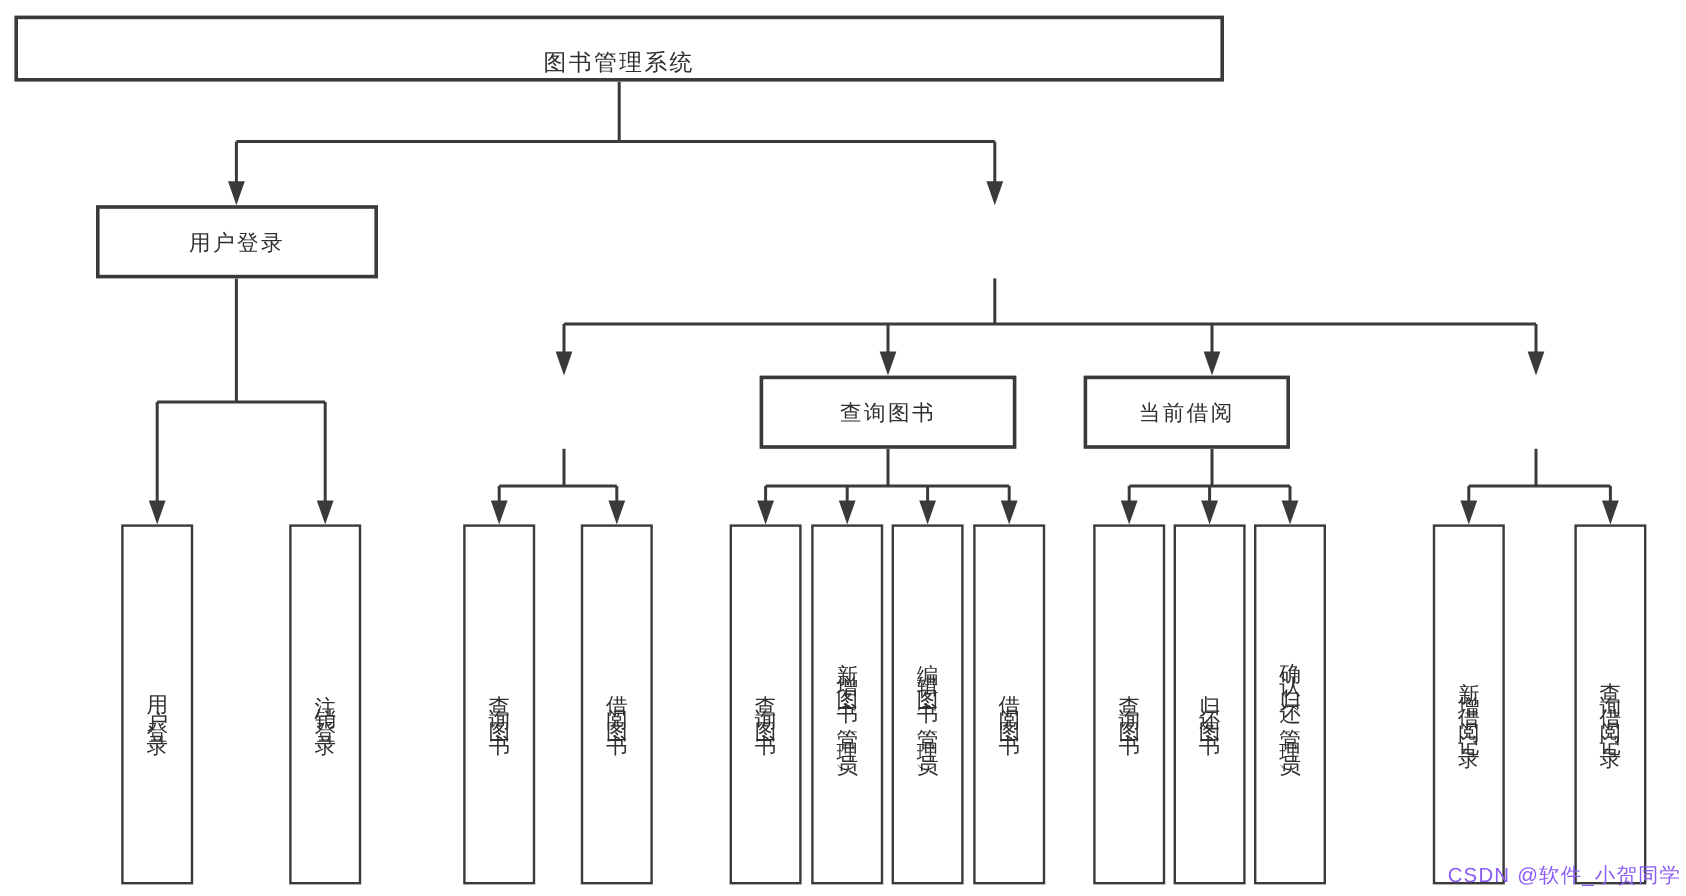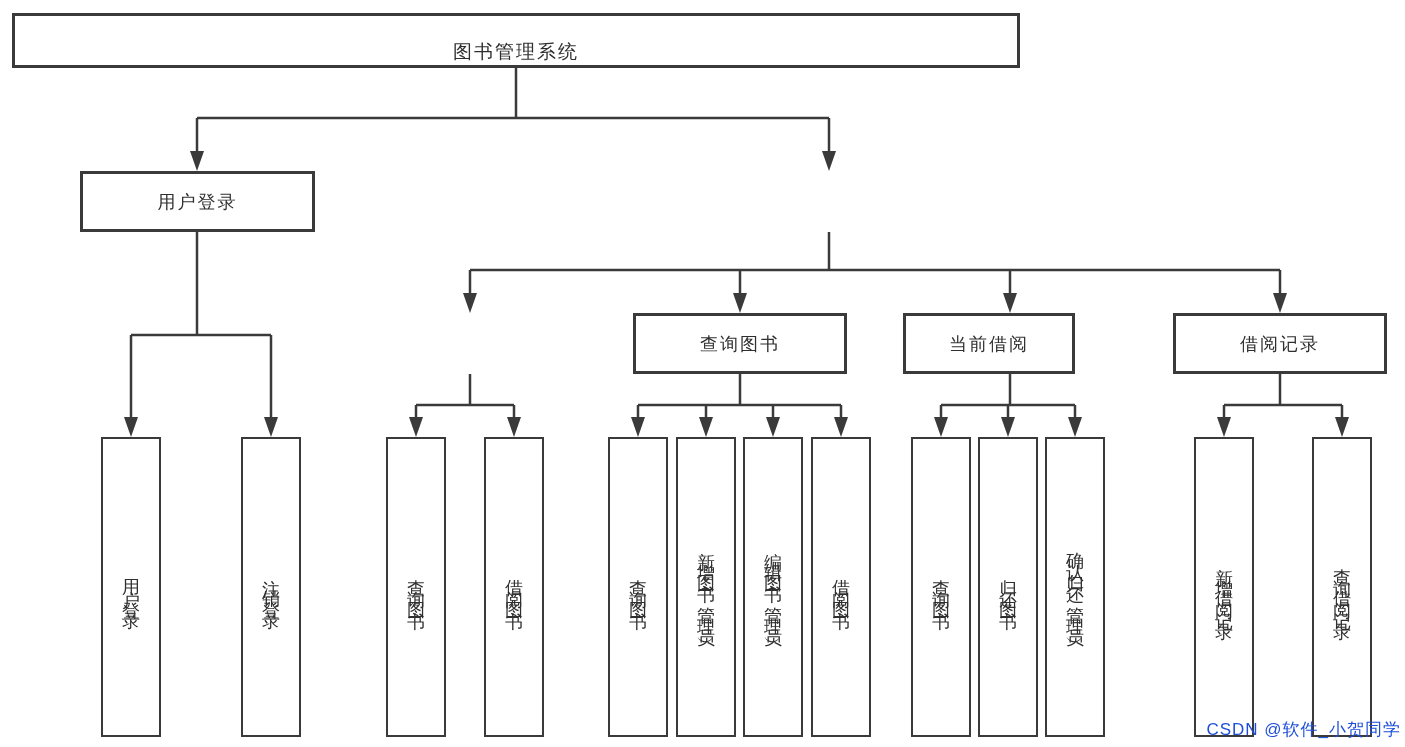--- a/index.html
+++ b/index.html
@@ -51,21 +51,21 @@
     letter-spacing: 11px;
     line-height: 1;
     white-space: nowrap;
   }
   .watermark {
     position: absolute;
     right: 4px;
     top: 718px;
     font-size: 17px;
     letter-spacing: 1px;
-    color: #1d4ed8;
+    color: #8b5cf6;
     z-index: 5;
     white-space: nowrap;
   }
 </style>
 </head>
 <body>
 
 <div id="canvas">
 
   <svg id="connectors" viewBox="0 0 1405 747" xmlns="http://www.w3.org/2000/svg">
@@ -153,23 +153,20 @@
   <div class="box hbox" style="left:80px; top:171px; width:235px; height:61px;">
     <span>用户登录</span>
   </div>
 
   <div class="box hbox" style="left:633px; top:313px; width:214px; height:61px;">
     <span>查询图书</span>
   </div>
   <div class="box hbox" style="left:903px; top:313px; width:172px; height:61px;">
     <span>当前借阅</span>
   </div>
-  <div class="box hbox" style="left:1173px; top:313px; width:214px; height:61px;">
-    <span>借阅记录</span>
-  </div>
 
   <div class="box vbox" style="left:101px;">
     <span class="vtext">用户登录</span>
   </div>
   <div class="box vbox" style="left:241px;">
     <span class="vtext">注销登录</span>
   </div>
 
   <div class="box vbox" style="left:386px;">
     <span class="vtext">查询图书</span>

